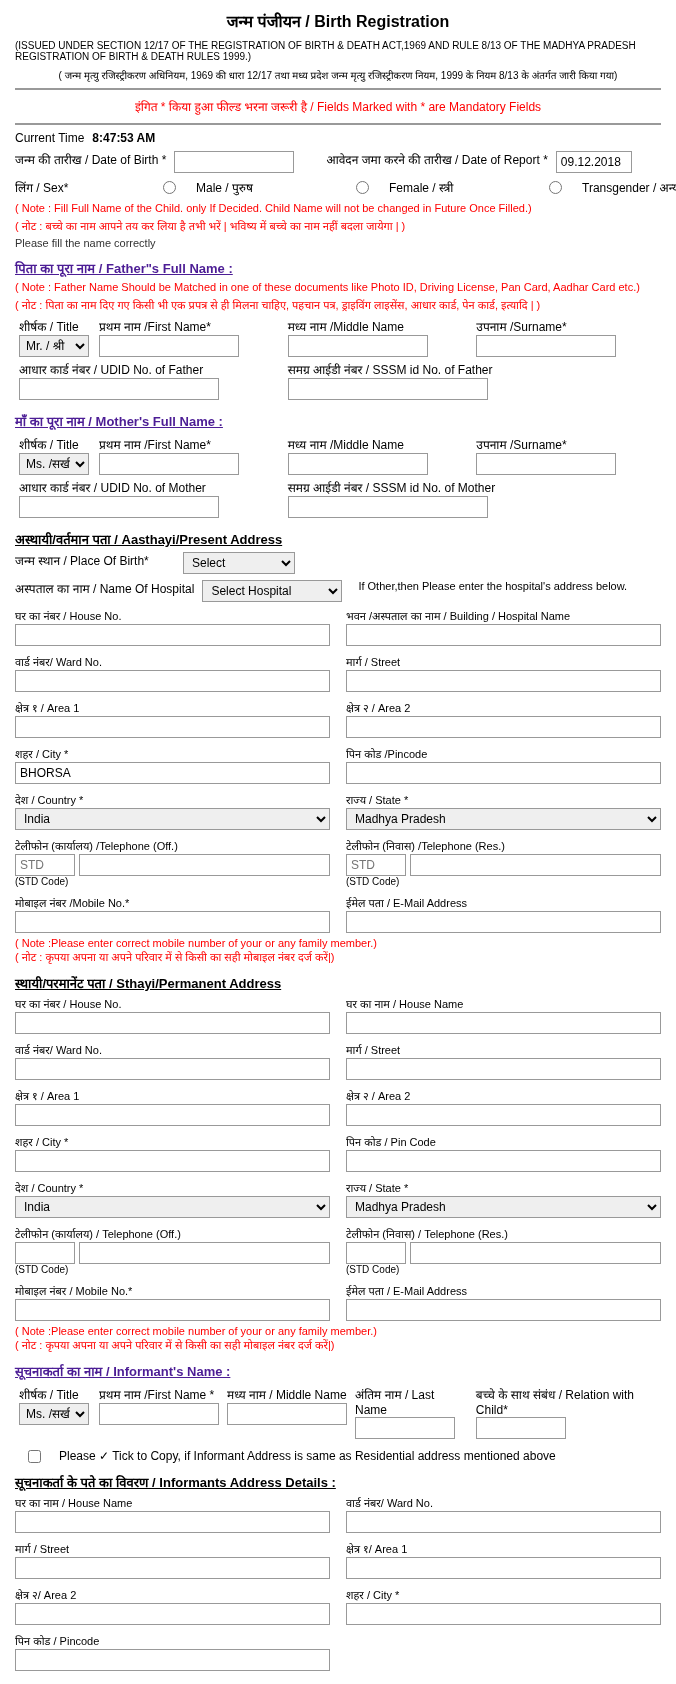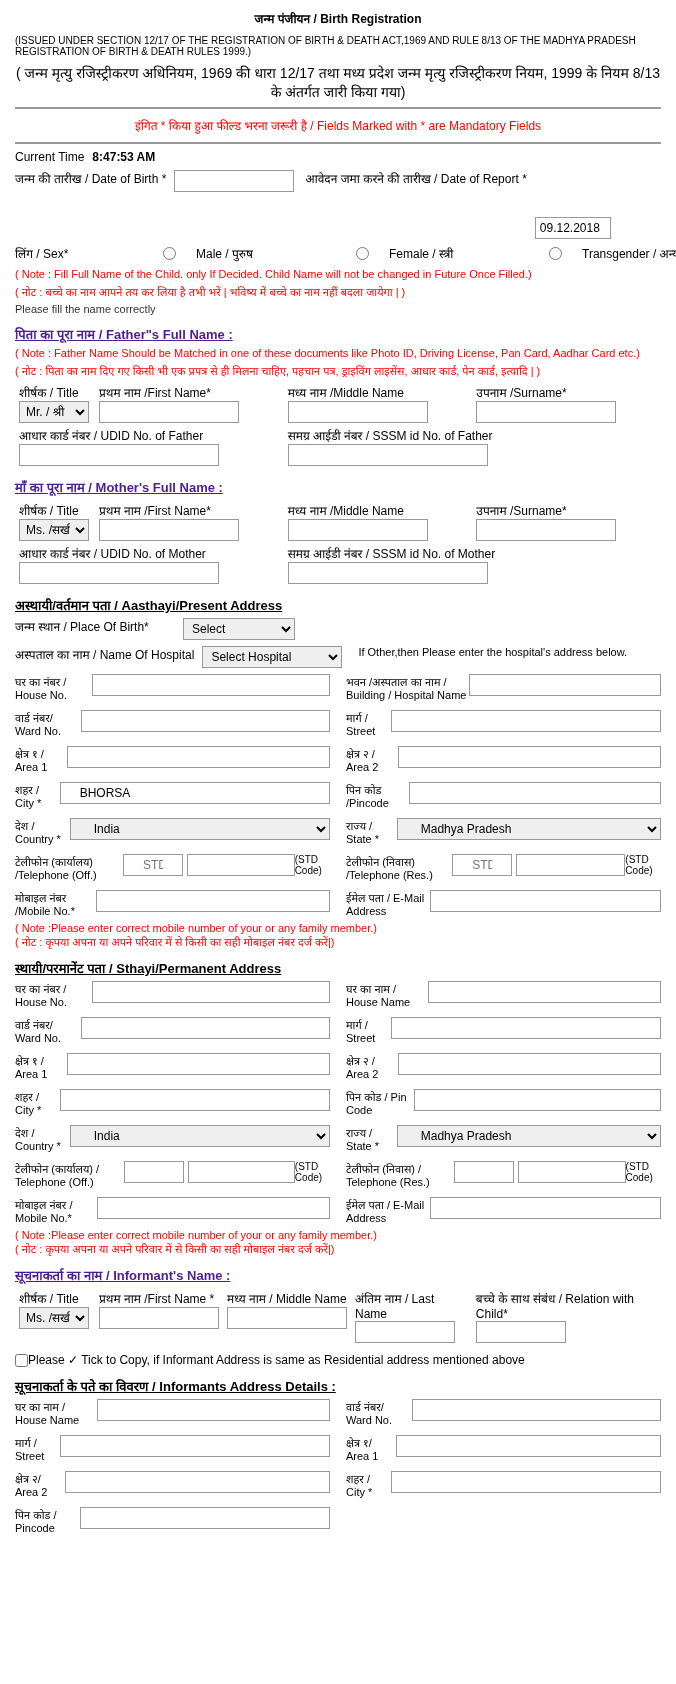--- a/index.html
+++ b/index.html
@@ -1,69 +1,69 @@
 <!DOCTYPE html>
 <html><head>
   <meta charset="utf-8">
   <style>
     * { box-sizing: border-box; margin: 0; padding: 0; }
     body { font-family: Arial, sans-serif; font-size: 12px; color: #000; background: #fff; width: 676px; }
     .page { padding: 10px 15px; }
-    h1 { text-align: center; font-size: 12px; margin-bottom: 8px; }
+    h1 { text-align: center; font-size: 16px; margin-bottom: 8px; }
     .header-note { font-size: 11px; margin-bottom: 6px; text-align: left; }
     .mandatory-note { text-align: center; font-size: 12px; margin: 8px 0; color: #333; }
     .mandatory-note span { color: red; }
     hr { border: 1px solid #999; margin: 6px 0; }
     .form-row { display: flex; align-items: flex-start; margin-bottom: 6px; gap: 8px; }
     .form-row label { min-width: 140px; font-size: 12px; flex-shrink: 0; }
     .form-row input[type=text], .form-row select, .form-row input[type=date] {
       font-size: 12px; border: 1px solid #999; padding: 2px 4px; height: 22px;
     }
     .section-title { font-size: 13px; font-weight: bold; color: #4c1d95; text-decoration: underline; margin: 10px 0 4px; }
     .red-note { color: red; font-size: 11px; margin-bottom: 4px; }
     .gender-row { display: flex; align-items: center; gap: 20px; }
     .gender-row label { font-size: 12px; }
     table.name-table { width: 100%; border-collapse: collapse; margin-bottom: 6px; }
     table.name-table td { padding: 2px 4px; font-size: 12px; vertical-align: top; }
     table.name-table input[type=text] { width: 100%; border: 1px solid #999; padding: 2px 4px; height: 22px; font-size: 12px; }
     .addr-title { font-weight: bold; font-size: 13px; margin: 10px 0 4px; text-decoration: underline; }
-    .tick-row { display: flex; align-items: flex-end; gap: 0; margin: 8px 0; font-size: 12px; }
+    .tick-row { display: flex; align-items: flex-end; gap: 18px; margin: 8px 13px; font-size: 12px; }
     .address-grid { display: grid; grid-template-columns: 1fr 1fr; gap: 4px 16px; }
-    .address-grid .fg { display: flex; margin-bottom: 4px; }
+    .address-grid .fg { display: flex; flex-direction: column; margin-bottom: 4px; }
     .address-grid .fg label { font-size: 11px; margin-bottom: 1px; }
-    .address-grid .fg input, .address-grid .fg select { border: 1px solid #999; padding: 2px 19px; height: 22px; font-size: 12px; width: 100%; }
+    .address-grid .fg input, .address-grid .fg select { border: 1px solid #999; padding: 2px 4px; height: 22px; font-size: 12px; width: 100%; }
     .title-select { width: 70px; border: 1px solid #999; padding: 2px; height: 22px; font-size: 12px; }
   </style>
 </head>
 <body>
 
 <div class="page">
   <h1>जन्म पंजीयन / Birth Registration</h1>
 
   <p class="header-note" style="font-size:10px;">(ISSUED UNDER SECTION 12/17 OF THE REGISTRATION OF BIRTH &amp; DEATH ACT,1969 AND RULE 8/13 OF THE MADHYA PRADESH REGISTRATION OF BIRTH &amp; DEATH RULES 1999.)</p>
-  <p class="header-note" style="font-size:14px; text-align:center;">( जन्म मृत्यु रजिस्ट्रीकरण अधिनियम, 1969 की धारा 12/17 तथा मध्य प्रदेश जन्म मृत्यु रजिस्ट्रीकरण नियम, 1999 के नियम 8/13 के अंतर्गत जारी किया गया)</p>
+  <p class="header-note" style="font-size:10px; text-align:center;">( जन्म मृत्यु रजिस्ट्रीकरण अधिनियम, 1969 की धारा 12/17 तथा मध्य प्रदेश जन्म मृत्यु रजिस्ट्रीकरण नियम, 1999 के नियम 8/13 के अंतर्गत जारी किया गया)</p>
 
   <hr>
 
   <p class="mandatory-note">
     <span>इंगित * किया हुआ फील्ड भरना जरूरी है / Fields Marked with * are Mandatory Fields</span>
   </p>
 
   <hr>
 
   <div class="form-row">
     <span>Current Time</span>
     <span style="font-weight:bold;">8:47:53 AM</span>
   </div>
 
   <div class="form-row">
     <label>जन्म की तारीख / Date of Birth *</label>
     <input type="text" style="width: 120px;">
-    <label style="margin-left:3px;min-width:200px;">आवेदन जमा करने की तारीख / Date of Report *</label>
-    <input type="text" style="width: 76px; margin-top: 47px;" value="09.12.2018">
+    <label style="margin-left:24px;min-width:200px;">आवेदन जमा करने की तारीख / Date of Report *</label>
+    <input type="text" style="width: 76px;" value="09.12.2018">
   </div>
 
   <div class="form-row">
     <label>लिंग / Sex*</label>
     <div class="gender-row">
       <input type="radio" name="sex" style="">
       <label>Male / पुरुष</label>
       <input type="radio" name="sex" style="">
       <label>Female / स्त्री</label>
       <input type="radio" name="sex" style="">

